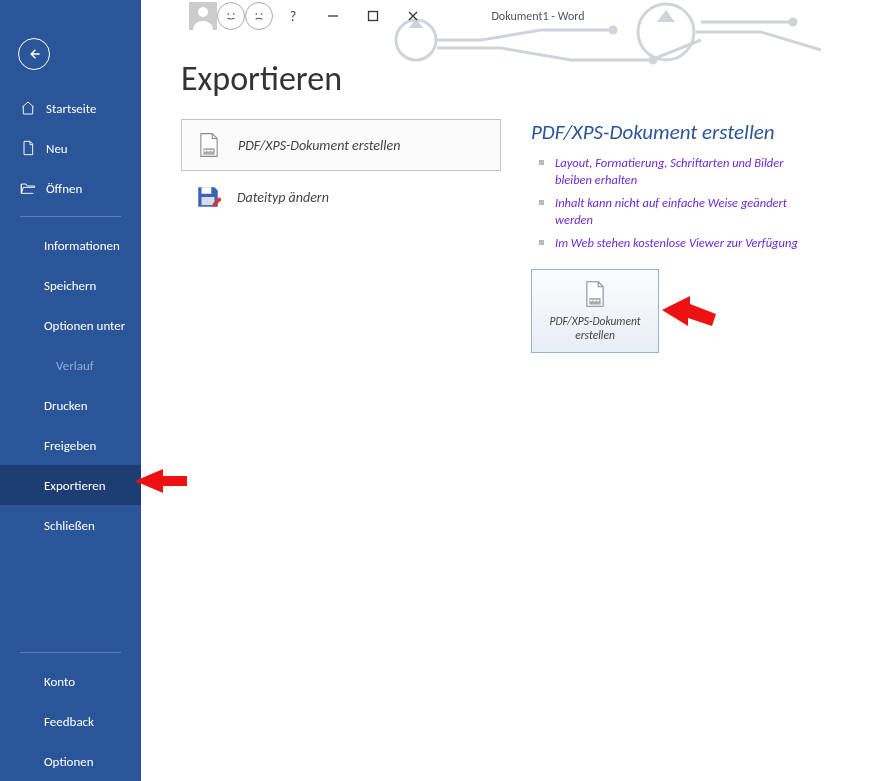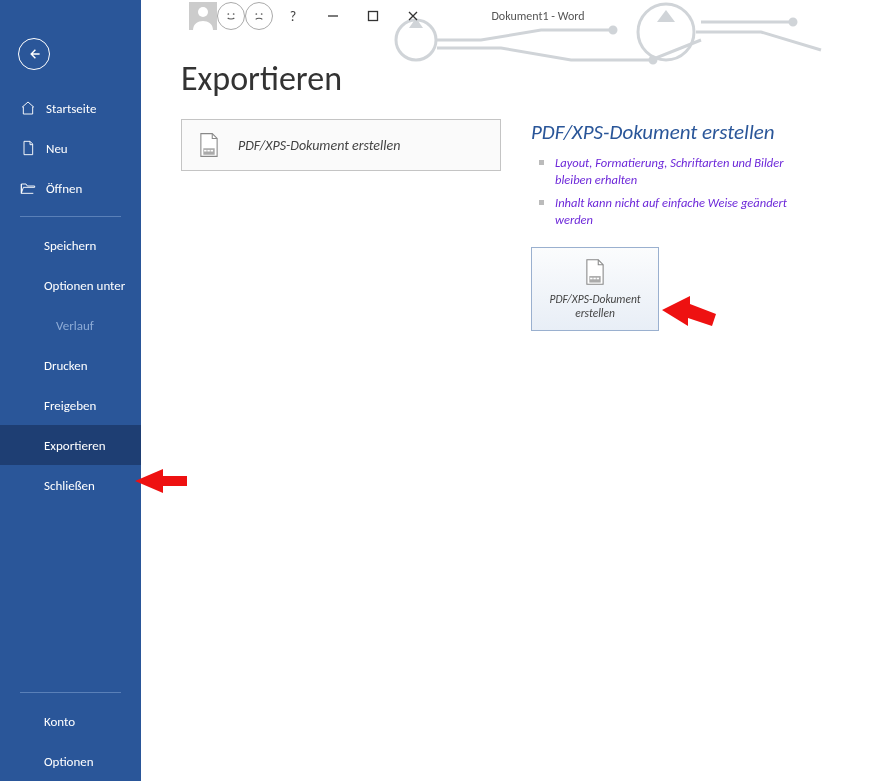--- a/index.html
+++ b/index.html
@@ -117,20 +117,23 @@
     <div class="sidebar-item icon-row">
       <svg class="sb-icon" viewBox="0 0 24 24">
           <path d="M2 6h7l2 3h11v2H5l-3 9z M2 6v14h18"></path>
         </svg>
       <span>Öffnen</span>
     </div>
 
     <hr>
 
     <div class="sidebar-item sub">
+        <span>Informationen</span>
+      </div>
+    <div class="sidebar-item sub">
         <span>Speichern</span>
       </div>
     <div class="sidebar-item sub">
         <span>Optionen unter</span>
       </div>
     <div class="sidebar-item sub disabled">
         <span>Verlauf</span>
       </div>
     <div class="sidebar-item sub">
         <span>Drucken</span>
@@ -143,20 +146,23 @@
       </div>
     <div class="sidebar-item sub">
         <span>Schließen</span>
       </div>
 
     <div class="spacer"></div>
     <hr>
 
     <div class="sidebar-item sub">
         <span>Konto</span>
+      </div>
+    <div class="sidebar-item sub">
+        <span>Feedback</span>
       </div>
     <div class="sidebar-item sub">
         <span>Optionen</span>
       </div>
   </div>
 
   <div class="main">
 
     <svg class="circuit" viewBox="0 0 746 90" preserveAspectRatio="none">
       <g fill="none" stroke="#d0d4d8" stroke-width="3">
@@ -224,27 +230,37 @@
           <svg class="tile-icon" viewBox="0 0 32 32">
             <path d="M6 2h14l6 6v22H6z" fill="#fff" stroke="#888" stroke-width="1.3"></path>
             <path d="M20 2v6h6" fill="none" stroke="#888" stroke-width="1.3"></path>
             <rect x="9" y="20" width="14" height="8" fill="#aaa"></rect>
             <rect x="10" y="22" width="3" height="2" fill="#fff"></rect>
               <rect x="14" y="22" width="3" height="2" fill="#fff"></rect>
               <rect x="18" y="22" width="3" height="2" fill="#fff"></rect>
           </svg>
           <span>PDF/XPS-Dokument erstellen</span>
         </div>
+        <div class="option-tile">
+          <svg class="tile-icon" viewBox="0 0 32 32">
+            <path d="M4 4h20l4 4v20H4z" fill="#3a63b5"></path>
+            <rect x="8" y="4" width="12" height="8" fill="#fff"></rect>
+            <rect x="8" y="16" width="16" height="10" fill="#d4dcee"></rect>
+            <path d="M22 24 l8-8 3 3 -8 8 -4 1z" fill="#d33"></path>
+          </svg>
+          <span>Dateityp ändern</span>
+        </div>
       </div>
 
       <div class="col-right">
         <h2 class="detail-heading">PDF/XPS-Dokument erstellen</h2>
         <ul class="bulleted">
           <li>Layout, Formatierung, Schriftarten und Bilder bleiben erhalten</li>
           <li>Inhalt kann nicht auf einfache Weise geändert werden</li>
+          <li>Im Web stehen kostenlose Viewer zur Verfügung</li>
         </ul>
 
         <div class="action-btn">
           <svg class="btn-icon" viewBox="0 0 32 34">
             <path d="M6 2h14l6 6v24H6z" fill="#fff" stroke="#888" stroke-width="1.3"></path>
             <path d="M20 2v6h6" fill="none" stroke="#888" stroke-width="1.3"></path>
             <rect x="9" y="22" width="14" height="8" fill="#aaa"></rect>
             <rect x="10" y="24" width="3" height="2" fill="#fff"></rect>
               <rect x="14" y="24" width="3" height="2" fill="#fff"></rect>
               <rect x="18" y="24" width="3" height="2" fill="#fff"></rect>

